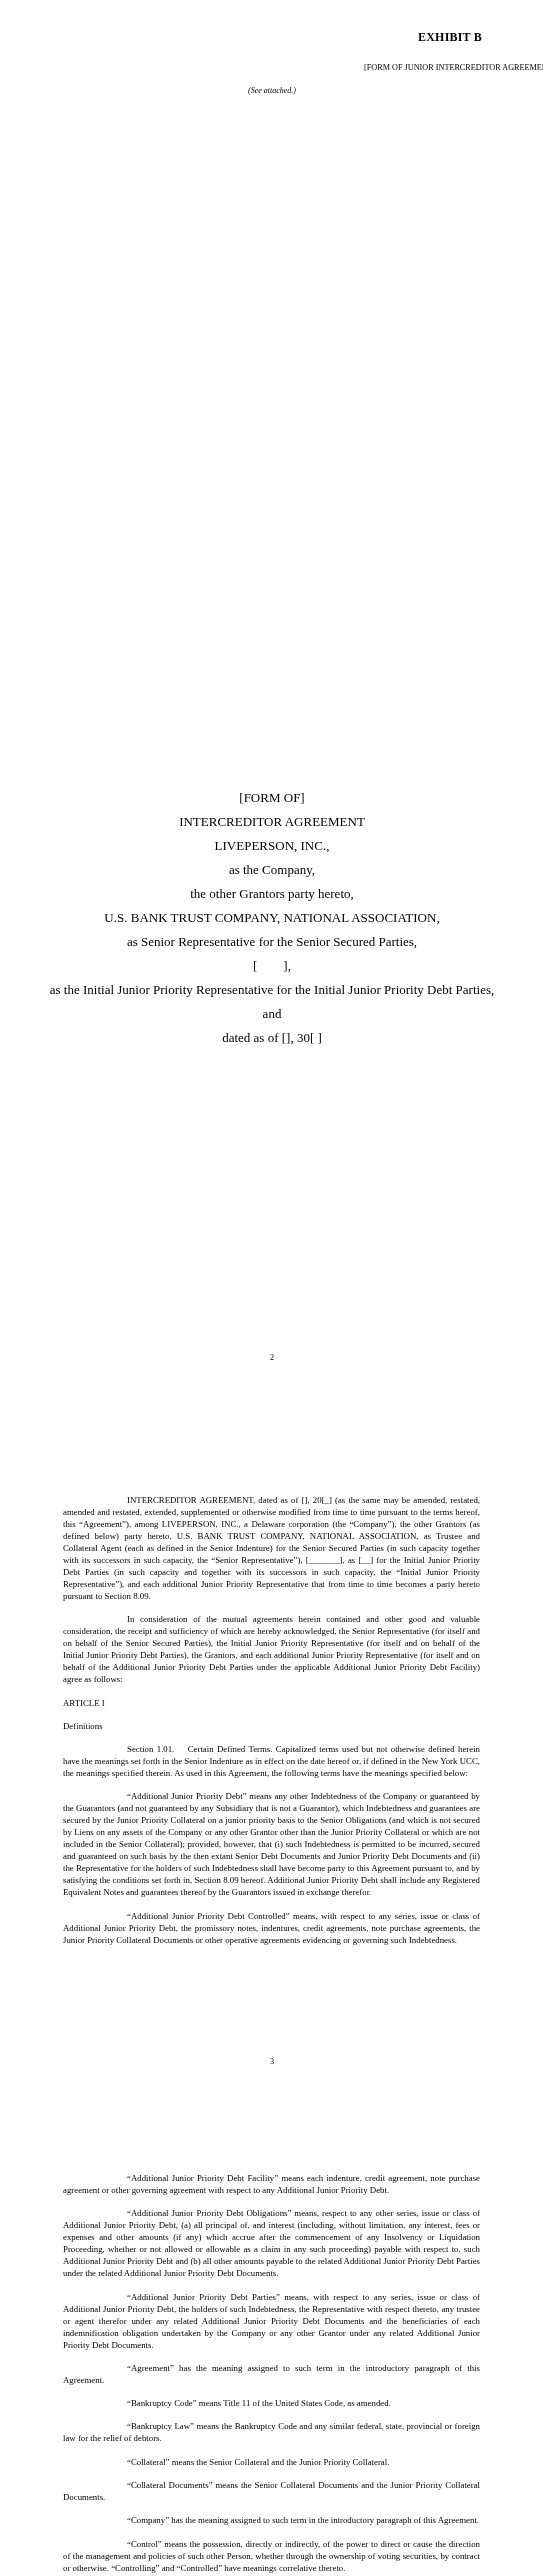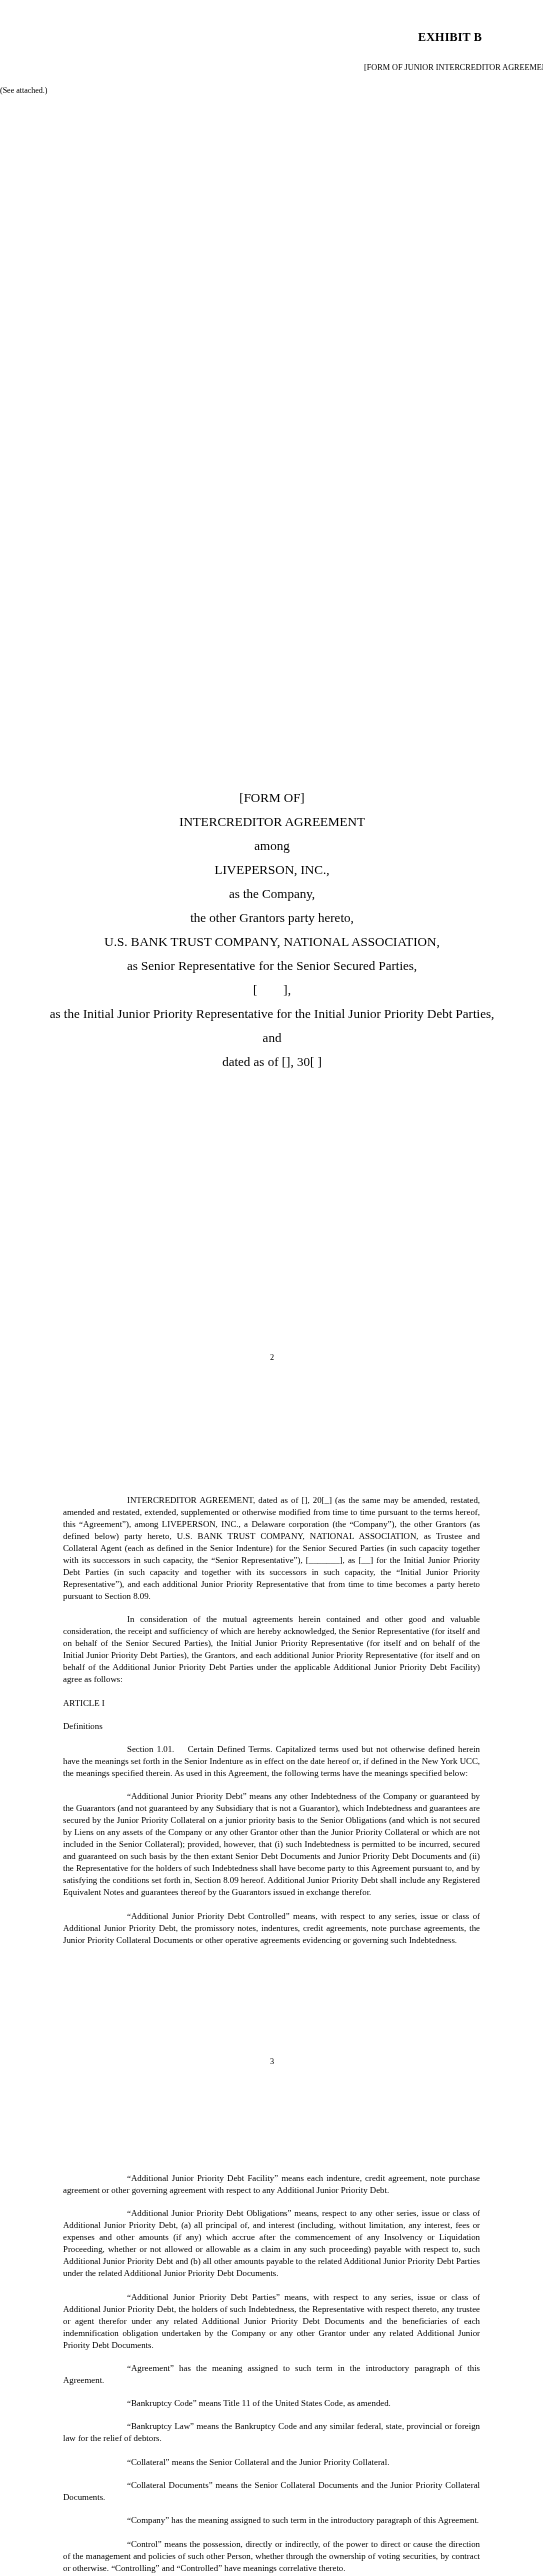--- a/index.html
+++ b/index.html
@@ -28,21 +28,23 @@
     left: 16px;
     width: 100%;
     text-align: right;
     font-size: 8.2px;
   }
   .hdr-attached {
     position: absolute;
     top: 86px;
     left: 0;
     width: 100%;
+    text-align: center;
     font-size: 8px;
+    font-style: italic;
   }
   .titlepage {
     position: absolute;
     top: 792px;
     left: 0;
     width: 100%;
     text-align: center;
     font-size: 13px;
   }
   .titlepage .tline {
@@ -84,21 +86,20 @@
 
   <div class="hdr-exhibit">EXHIBIT B</div>
 
   <div class="hdr-form-title">[FORM OF JUNIOR INTERCREDITOR AGREEMENTS]</div>
 
   <div class="hdr-attached">(See attached.)</div>
 
   <div class="titlepage">
       <div class="tline">[FORM OF]</div>
       <div class="tline">INTERCREDITOR AGREEMENT</div>
-      <div class="tline">among</div>
       <div class="tline">LIVEPERSON, INC.,</div>
       <div class="tline">as the Company,</div>
       <div class="tline">the other Grantors party hereto,</div>
       <div class="tline">U.S. BANK TRUST COMPANY, NATIONAL ASSOCIATION,</div>
       <div class="tline">as Senior Representative for the Senior Secured Parties,</div>
       <div class="tline">[&nbsp;&nbsp;&nbsp;&nbsp;&nbsp;&nbsp;&nbsp;&nbsp;],</div>
       <div class="tline">as the Initial Junior Priority Representative for the Initial Junior Priority Debt Parties,</div>
       <div class="tline">and</div>
       <div class="tline">dated as of [], 30[ ]</div>
     </div>

